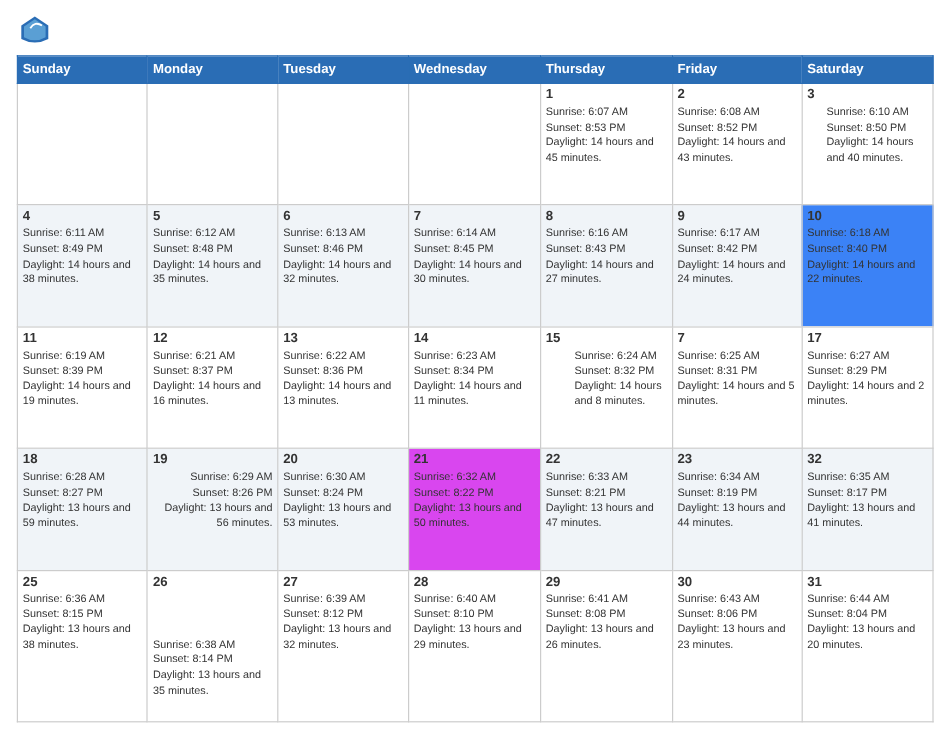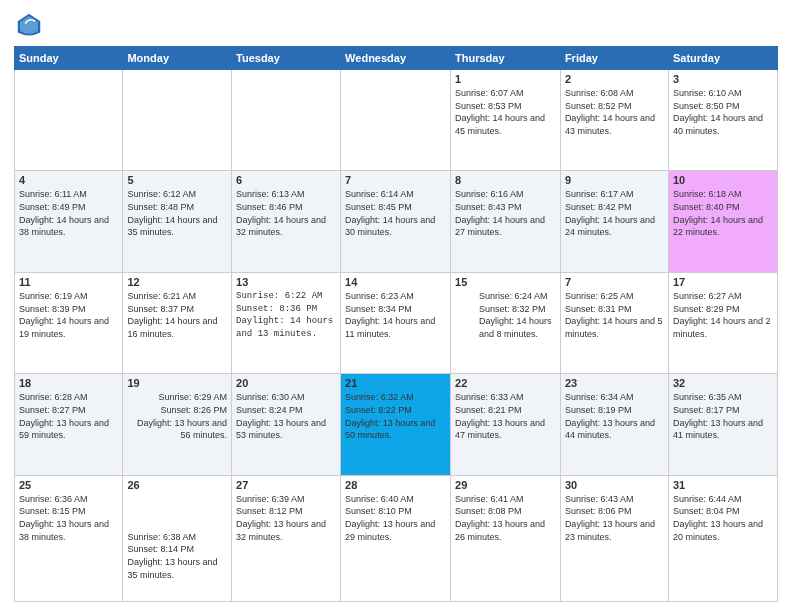--- a/index.html
+++ b/index.html
@@ -137,21 +137,21 @@
 Daylight: 14 hours and 45 minutes.</div>
           </td>
           <td>
             <div class="day-num">2</div>
             <div class="day-info" style="white-space: pre-line;">Sunrise: 6:08 AM
 Sunset: 8:52 PM
 Daylight: 14 hours and 43 minutes.</div>
           </td>
           <td>
             <div class="day-num">3</div>
-            <div class="day-info" style="white-space: pre-line;">Sunrise: 6:10 AM
+            <div class="day-info" style="white-space: pre-line; margin-left: 16px;">Sunrise: 6:10 AM
 Sunset: 8:50 PM
 Daylight: 14 hours and 40 minutes.</div>
           </td>
         </tr>
         <tr>
           <td style="background-color: rgb(240, 244, 248);">
             <div class="day-num">4</div>
             <div class="day-info" style="white-space: pre-line;">Sunrise: 6:11 AM
 Sunset: 8:49 PM
 Daylight: 14 hours and 38 minutes.</div>
@@ -179,21 +179,21 @@
             <div class="day-info" style="white-space: pre-line;">Sunrise: 6:16 AM
 Sunset: 8:43 PM
 Daylight: 14 hours and 27 minutes.</div>
           </td>
           <td style="background-color: rgb(240, 244, 248);">
             <div class="day-num">9</div>
             <div class="day-info" style="white-space: pre-line;">Sunrise: 6:17 AM
 Sunset: 8:42 PM
 Daylight: 14 hours and 24 minutes.</div>
           </td>
-          <td style="background-color: #f0abfc; margin-left: 16px;">
+          <td style="background-color: #3b82f6; margin-left: 16px;">
             <div class="day-num">10</div>
             <div class="day-info" style="white-space: pre-line;">Sunrise: 6:18 AM
 Sunset: 8:40 PM
 Daylight: 14 hours and 22 minutes.</div>
           </td>
         </tr>
         <tr>
           <td>
             <div class="day-num">11</div>
             <div class="day-info" style="white-space: pre-line;">Sunrise: 6:19 AM
@@ -201,21 +201,21 @@
 Daylight: 14 hours and 19 minutes.</div>
           </td>
           <td>
             <div class="day-num">12</div>
             <div class="day-info" style="white-space: pre-line;">Sunrise: 6:21 AM
 Sunset: 8:37 PM
 Daylight: 14 hours and 16 minutes.</div>
           </td>
           <td>
             <div class="day-num">13</div>
-            <div class="day-info" style="white-space: pre-line; font-family: Liberation Mono, monospace;">Sunrise: 6:22 AM
+            <div class="day-info" style="white-space: pre-line;">Sunrise: 6:22 AM
 Sunset: 8:36 PM
 Daylight: 14 hours and 13 minutes.</div>
           </td>
           <td>
             <div class="day-num">14</div>
             <div class="day-info" style="white-space: pre-line;">Sunrise: 6:23 AM
 Sunset: 8:34 PM
 Daylight: 14 hours and 11 minutes.</div>
           </td>
           <td>
@@ -249,21 +249,21 @@
             <div class="day-info" style="white-space: pre-line; text-align: right;">Sunrise: 6:29 AM
 Sunset: 8:26 PM
 Daylight: 13 hours and 56 minutes.</div>
           </td>
           <td style="background-color: rgb(240, 244, 248);">
             <div class="day-num">20</div>
             <div class="day-info" style="white-space: pre-line;">Sunrise: 6:30 AM
 Sunset: 8:24 PM
 Daylight: 13 hours and 53 minutes.</div>
           </td>
-          <td style="background-color: #0ea5e9;">
+          <td style="background-color: #d946ef;">
             <div class="day-num">21</div>
             <div class="day-info" style="white-space: pre-line;">Sunrise: 6:32 AM
 Sunset: 8:22 PM
 Daylight: 13 hours and 50 minutes.</div>
           </td>
           <td style="background-color: rgb(240, 244, 248);">
             <div class="day-num">22</div>
             <div class="day-info" style="white-space: pre-line;">Sunrise: 6:33 AM
 Sunset: 8:21 PM
 Daylight: 13 hours and 47 minutes.</div>

